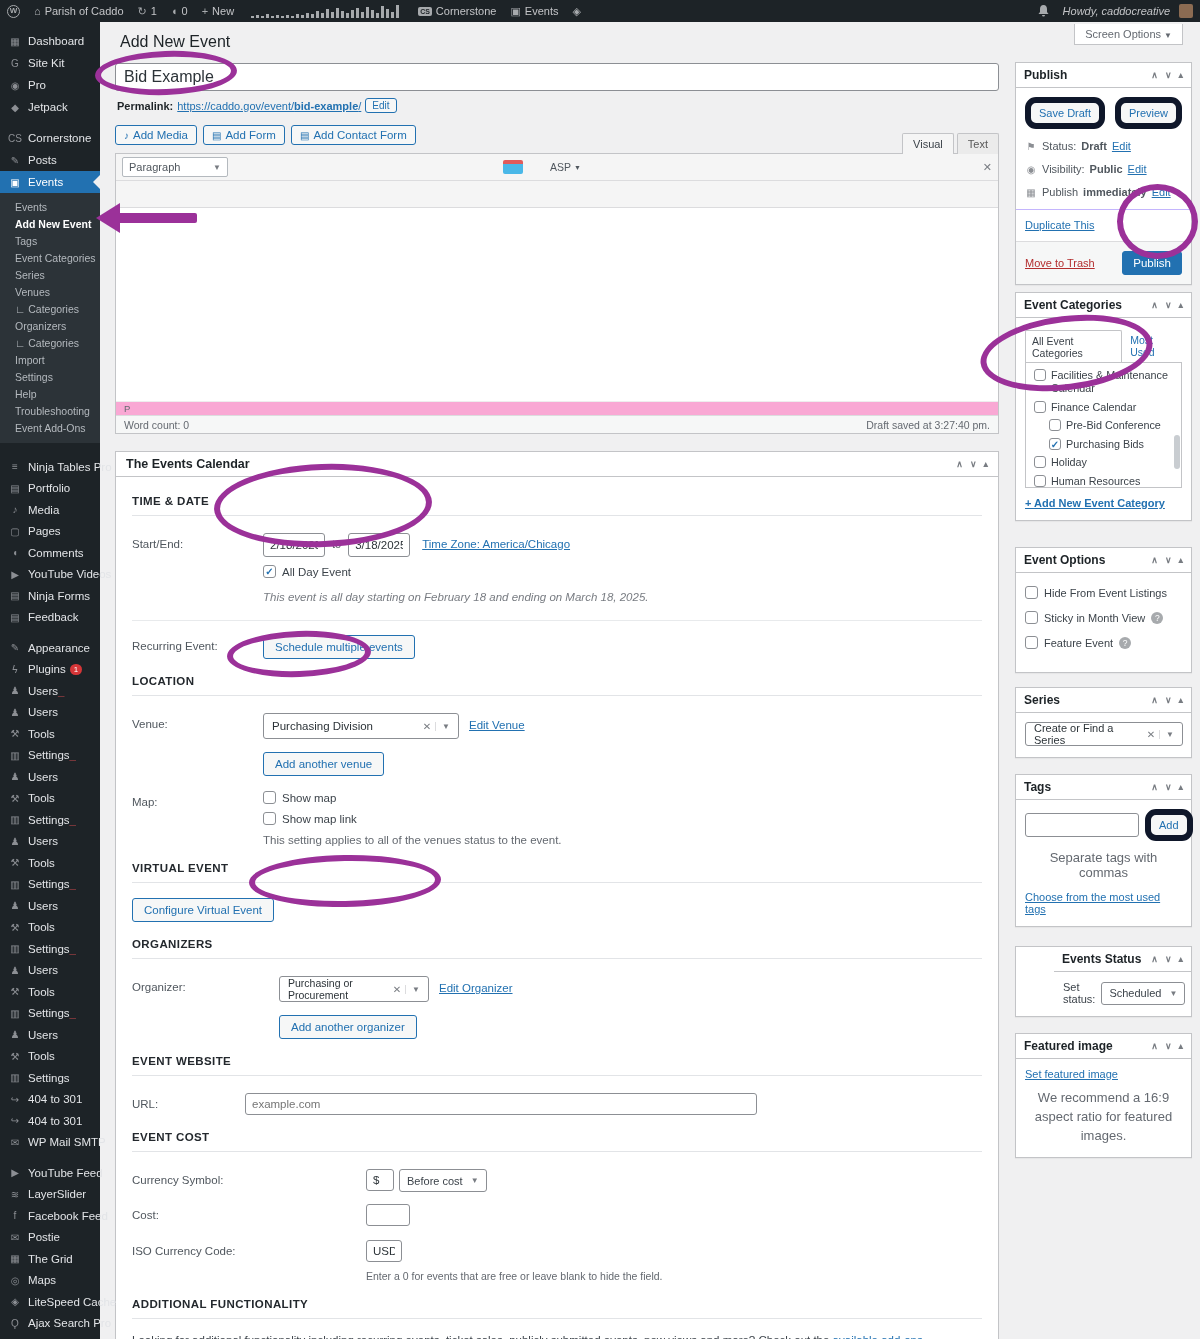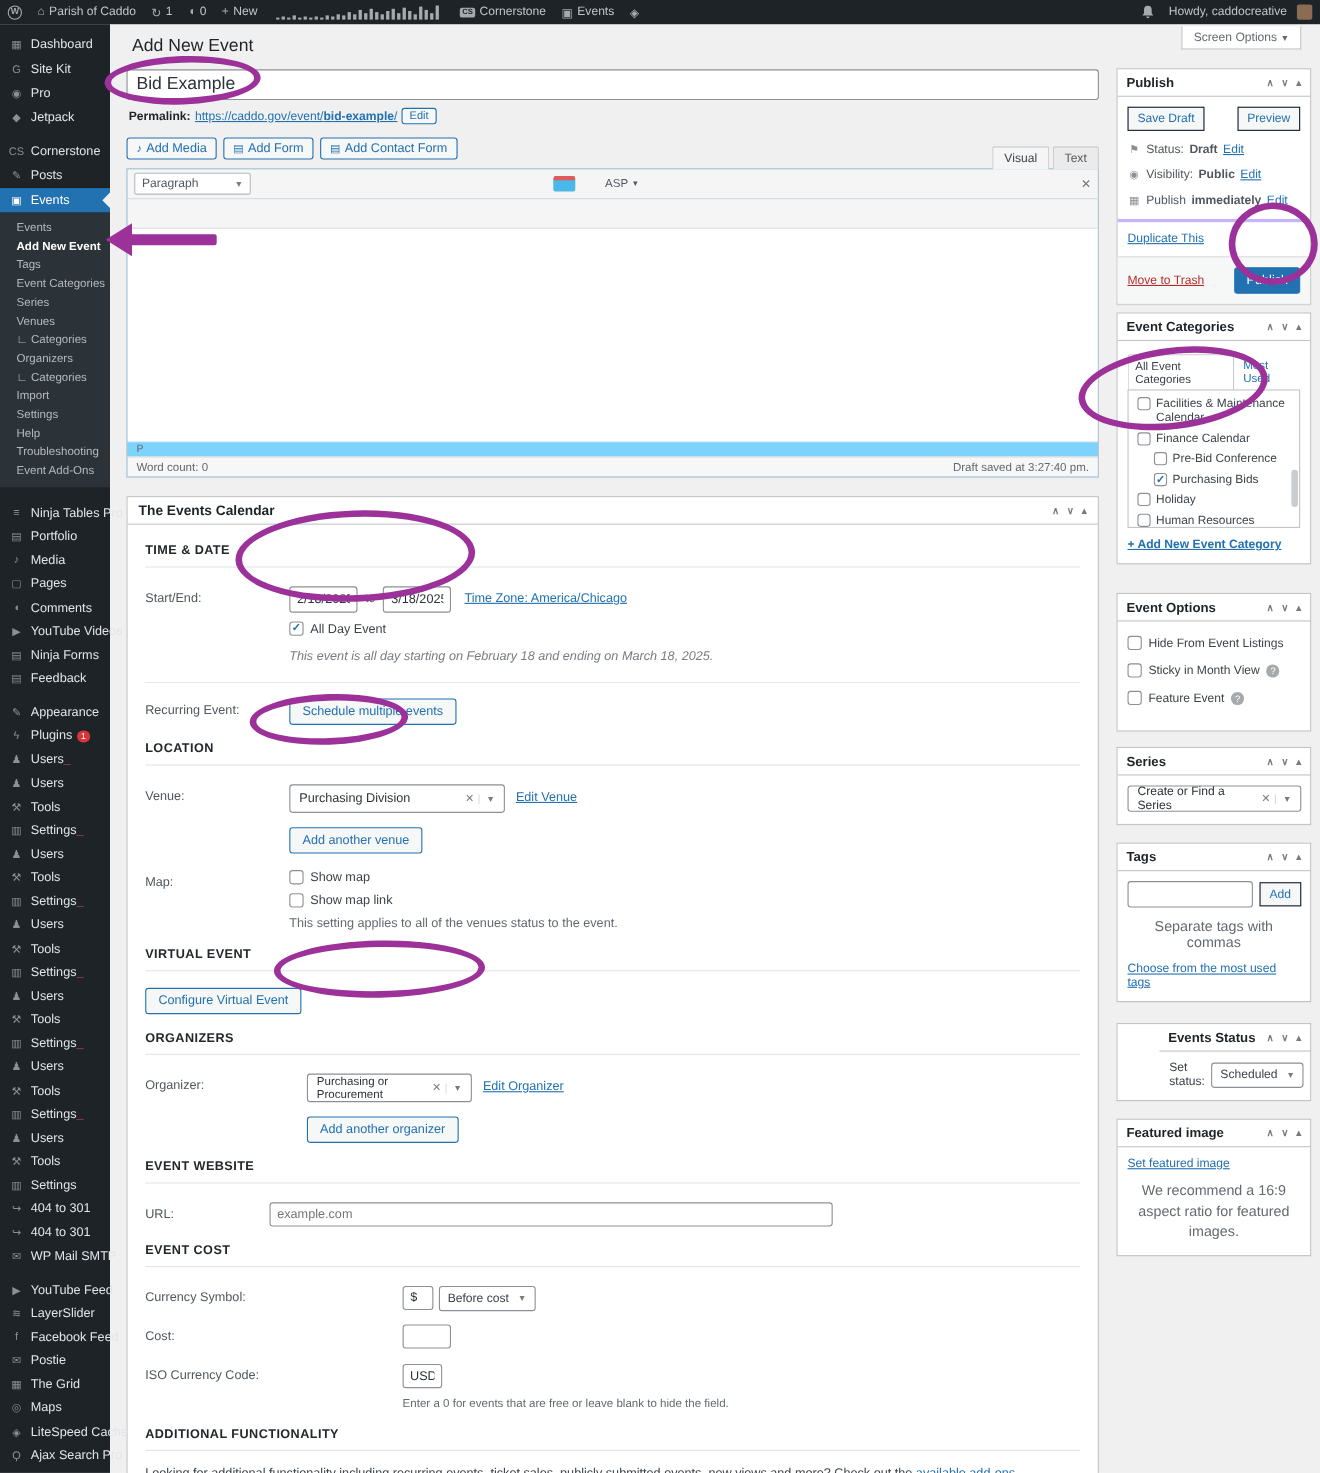--- a/index.html
+++ b/index.html
@@ -12,21 +12,21 @@
   a { color:#2271b1; text-decoration:underline; cursor:pointer; }
 
   
   .abar { position:absolute; left:0; top:0; width:1200px; height:22px; background:#1d2327;
           display:flex; align-items:center; color:#c3c4c7; font-size:11px; z-index:20; }
   .abar-item { display:flex; align-items:center; gap:4px; padding:0 7px; height:22px; cursor:pointer; }
   .abar .wplogo { width:13px; height:13px; border:1.5px solid #a7aaad; border-radius:50%;
                   font-size:8px; line-height:10px; text-align:center; color:#a7aaad; font-weight:bold; }
   .abar .glyph { color:#a7aaad; font-size:11px; }
   .abar .csbox { background:#a7aaad; color:#1d2327; font-size:7px; font-weight:bold; padding:1px 2px; border-radius:2px; }
-  .abar-right { margin-left:auto; display:flex; align-items:center; }
+  .abar-right { margin-left:auto; display:flex; align-items:center;font-style:italic; }
   .abar .avatar { width:14px; height:14px; background:#8b6b52; border-radius:2px; margin-left:5px; }
   .spark { display:flex; align-items:flex-end; gap:1px; height:14px; margin:0 10px; }
 
   
   .sb { position:absolute; left:0; top:22px; width:100px; height:1317px; background:#1d2327; z-index:10; }
   .sb-item { position:relative; display:flex; align-items:center; height:22px; padding-left:8px;
              color:#e2e4e7; font-size:11.5px; cursor:pointer; white-space:nowrap; }
   .sb-item .ic { width:14px; margin-right:6px; color:#8c8f94; font-size:10px; text-align:center; flex:0 0 auto; }
   .sb-item.gap { margin-top:9px; }
   .sb-item.active { background:#2271b1; color:#fff; }
@@ -58,21 +58,21 @@
   .media-row { position:relative; margin-top:12px; height:28px; }
   .media-btns { display:flex; gap:6px; }
   .btn-media { display:flex; align-items:center; gap:4px; font-size:11.5px; color:#2271b1;
      background:#f6f7f7; border:1px solid #2271b1; border-radius:3px; padding:3px 8px; cursor:pointer; }
   .btn-media .mic { font-size:10px; }
   .ed-tabs { position:absolute; right:0; bottom:-1px; display:flex; }
   .ed-tab { font-size:11px; padding:4px 10px; border:1px solid #c3c4c7; border-bottom:none;
      background:#ebebeb; color:#595959; cursor:pointer; margin-left:3px; border-radius:2px 2px 0 0; }
   .ed-tab.on { background:#f5f5f5; color:#3c434a; }
 
-  .editor-frame { border:1px solid #c3c4c7; background:#7dd3fc; }
+  .editor-frame { border:1px solid #c3c4c7; background:#f9a8d4; }
   .tb { background:#f5f5f5; border-bottom:1px solid #dcdcde; display:flex; align-items:center;
         padding:3px 6px; gap:2px; }
   .tb2 { border-bottom:1px solid #dcdcde; }
   .para-sel { width:106px; height:20px; border:1px solid #b4b9be; border-radius:2px; background:#fff;
       font-size:11px; color:#50575e; display:flex; align-items:center; padding:0 6px; }
   .para-sel .car { margin-left:auto; font-size:8px; color:#787c82; }
   .tb-icons { display:flex; align-items:center; gap:1px; }
   .tbi { min-width:20px; height:20px; display:flex; align-items:center; justify-content:center;
      font-size:12px; color:#50575e; border-radius:2px; cursor:pointer; padding:0 2px; }
   .tbi.b { font-weight:bold; } .tbi.i { font-style:italic; font-family:"Liberation Serif",serif; }
@@ -121,25 +121,25 @@
   .lnk12 { font-size:11.5px; }
   .ml131 { margin-left:131px; }
   .small-note { font-size:10.5px; color:#646970; }
 
   
   #rcol { position:absolute; left:1015px; top:62px; width:177px; }
   .rbox { background:#fff; border:1px solid #c3c4c7; box-shadow:0 1px 1px rgba(0,0,0,.04); margin-bottom:20px; }
   .rbox .pbox-h { padding:5px 8px; font-size:12px; }
   .rb-body { padding:9px 9px 11px; font-size:11px; color:#3c434a; }
   .pub-toprow { display:flex; justify-content:space-between; }
-  .btn-o { font-size:11px; color:#2271b1; background:#f6f7f7; border:1px solid #0f172a;
-     border-radius:0; padding:4px 8px; cursor:pointer; }
+  .btn-o { font-size:11px; color:#2271b1; background:#f6f7f7; border:6px solid #0f172a;
+     border-radius:11px; padding:4px 8px; cursor:pointer; }
   .pub-line { display:flex; align-items:center; gap:5px; margin-top:11px; font-size:11px; color:#50575e; }
   .pub-line .pic { color:#8c8f94; font-size:10px; width:12px; text-align:center; }
-  .pub-sep { border-top:3px solid #c4b5fd; margin:11px -9px 0; padding:9px 9px 0; }
+  .pub-sep { border-top:1px solid #c4b5fd; margin:11px -9px 0; padding:9px 9px 0; }
   .pub-foot { background:#f6f7f7; border-top:1px solid #dcdcde; margin:10px -9px -11px;
      padding:9px 9px; display:flex; align-items:center; justify-content:space-between; }
   .trash { color:#b32d2e; font-size:11px; }
   .btn-primary { background:#2271b1; border:1px solid #2271b1; color:#fff; font-size:11.5px;
      border-radius:3px; padding:5px 10px; cursor:pointer; }
   .cat-tabs { display:flex; align-items:flex-end; margin:2px 0 0; }
   .cat-tab { font-size:10.5px; padding:4px 6px; border:1px solid #c3c4c7; border-bottom:none;
      background:#fff; border-radius:2px 2px 0 0; position:relative; top:1px; cursor:pointer; }
   .cat-tab2 { font-size:10.5px; color:#2271b1; padding:4px 8px; cursor:pointer; }
   .cat-list { border:1px solid #c3c4c7; height:126px; overflow:hidden; padding:6px 2px 0 8px; position:relative; }

